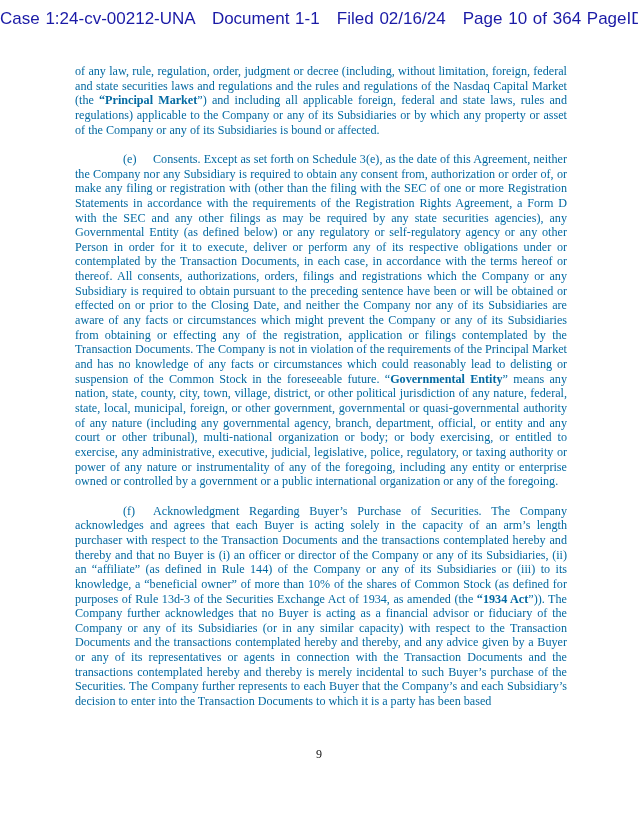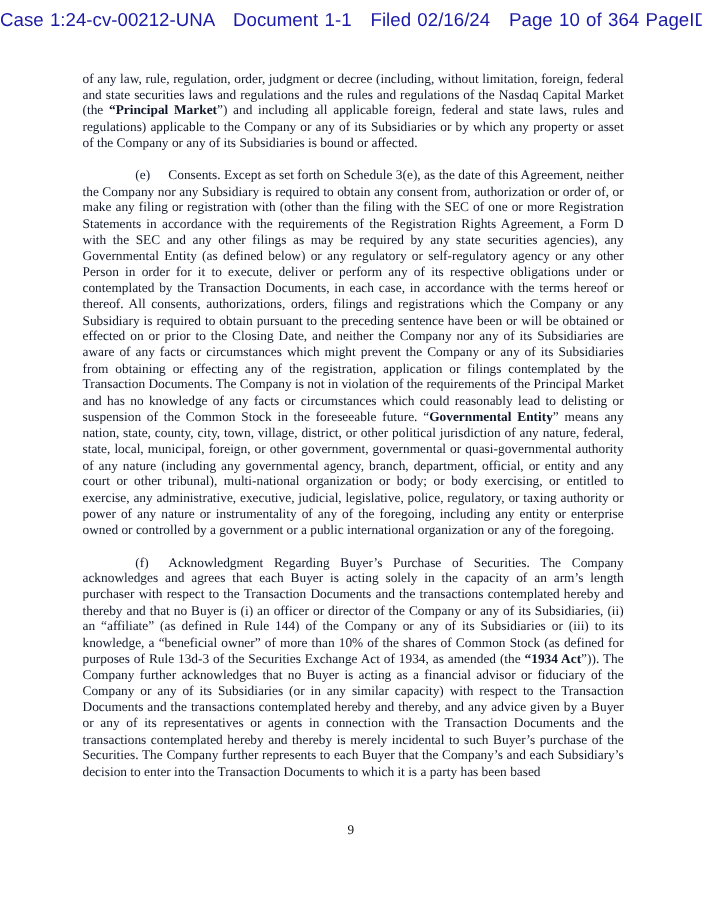--- a/index.html
+++ b/index.html
@@ -5,21 +5,21 @@
   html, body { margin: 0; padding: 0; background: #ffffff; }
   body { width: 638px; height: 825px; position: relative; overflow: hidden; }
   .header {
     position: absolute; top: 9px; left: 0; width: 638px; 
     font-family: "Liberation Sans", sans-serif; font-size: 17px; color: #1a1aa6;
     word-spacing: 1px; white-space: pre;
   }
   .body-text {
     position: absolute; left: 75px; width: 492px; top: 64px;
     font-family: "Liberation Serif", serif; font-size: 12.15px; line-height: 14.65px;
-    color: #0f172a; text-align: justify;
+    color: #0369a1; text-align: justify;
   }
   .para { margin: 0 0 14.6px 0; }
   .indent { display: inline-block; width: 48px; }
   .label { display: inline-block; width: 30px; }
   .u { }
   b { font-weight: bold; }
   .page-num {
     position: absolute; top: 747px; left: 0; width: 638px; text-align: center;
     font-family: "Liberation Serif", serif; font-size: 12px; color: #111;
   }

